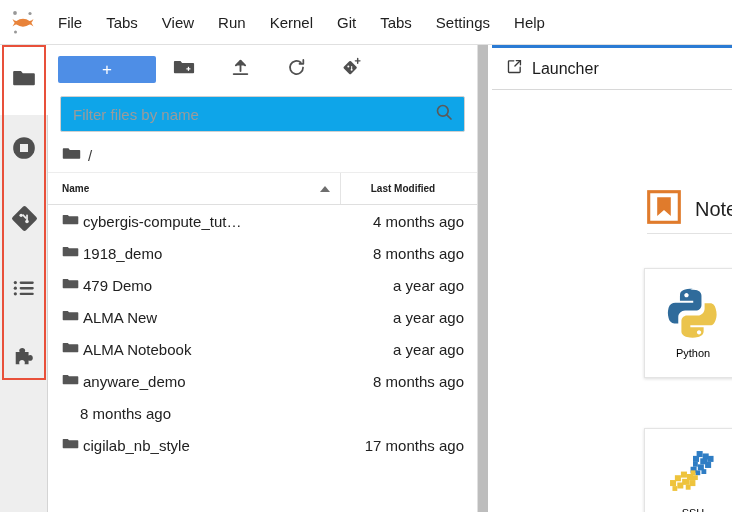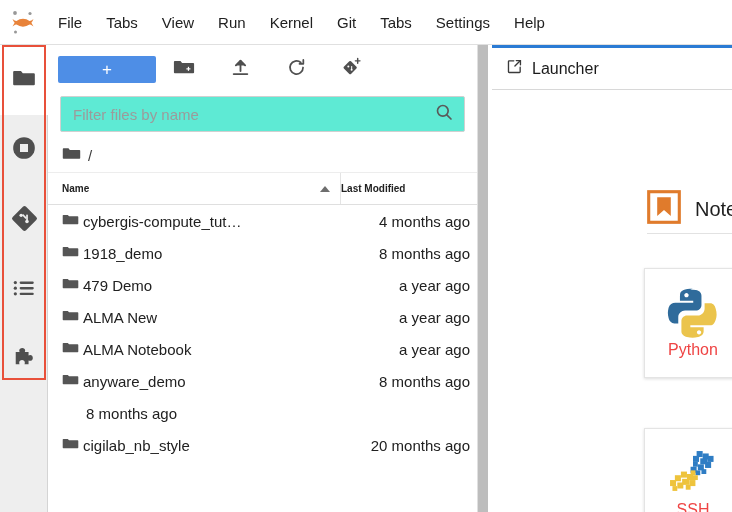--- a/index.html
+++ b/index.html
@@ -70,21 +70,21 @@
     width: 56px; height: 36px;
     display: flex; align-items: center; justify-content: center;
     cursor: pointer; color: #515151;
   }
   .fb-filter {
     margin: 3px 12px 0 12px;
     height: 36px;
     border: 1px solid #d0d0d0; border-radius: 2px;
     display: flex; align-items: center;
     padding: 0 10px 0 12px;
-    background: #5eead4;
+    background: #0ea5e9;
   }
   .fb-filter input {
     flex: 1; border: none; outline: none;
     font-size: 15px; color: #424242;
     font-family: "Liberation Sans", sans-serif;
     background: transparent;
   }
   .fb-filter input::placeholder { color: #9b9b9b; }
 
   .breadcrumb {
@@ -103,21 +103,21 @@
   }
   .col-name {
     flex: 1; display: flex; align-items: center; justify-content: space-between;
     padding: 0 10px 0 14px;
     border-right: 1px solid #e4e4e4;
     height: 100%;
     cursor: pointer;
   }
   .col-mod {
     width: 136px; height: 100%;
-    display: flex; align-items: center; justify-content: flex-start;
+    display: flex; align-items: center; justify-content: center;
     padding-right: 12px;
     cursor: pointer;
   }
   .sort-caret {
     width: 0; height: 0;
     border-left: 5px solid transparent;
     border-right: 5px solid transparent;
     border-bottom: 6px solid #6e6e6e;
   }
 
@@ -126,21 +126,21 @@
     height: 32px;
     cursor: pointer;
   }
   .fb-row .fname {
     flex: 1; display: flex; align-items: center; gap: 4px;
     padding-left: 14px;
     font-size: 15px; color: #212121;
     overflow: hidden; white-space: nowrap;
   }
   .fb-row .fmod {
-    width: 136px; text-align: right; padding-right: 7px;
+    width: 136px; text-align: right; padding-right: 13px;
     font-size: 15px; color: #212121; white-space: nowrap;
   }
 
   
   .splitter {
     position: absolute; left: 478px; top: 45px;
     width: 10px; height: 467px;
     background: #bdbdbd;
     cursor: col-resize;
   }
@@ -185,21 +185,21 @@
     background: #ffffff;
     border: 1px solid #e4e4e4;
     box-shadow: 0 1px 3px rgba(0,0,0,0.14);
     display: flex; flex-direction: column;
     align-items: center; justify-content: flex-start;
     padding-top: 16px;
     cursor: pointer;
   }
   .card-label {
     position: absolute; bottom: 18px;
-    font-size: 16px; color: #ef4444; white-space: nowrap;
+    font-size: 11px; color: #000000; white-space: nowrap;
   }
   .card-python { left: 152px; top: 178px; }
   .card-ssh { left: 152px; top: 338px; }
 </style>
 </head>
 <body>
 
 <div id="app">
 
   <div class="menubar">
@@ -412,21 +412,21 @@
       <div class="fb-row">
         <span class="fmod">8 months ago</span>
       </div>
       <div class="fb-row">
         <span class="fname">
           <span><svg width="17" height="17" viewBox="0 0 24 24" fill="#555">
                 <path d="M2 5.5h6.2l1.7 2H22a1 1 0 0 1 1 1v9.2a1 1 0 0 1-1 1H2a1 1 0 0 1-1-1V6.5a1 1 0 0 1 1-1z"></path>
               </svg></span>
           <span>cigilab_nb_style</span>
         </span>
-        <span class="fmod">20 months ago</span>
+        <span class="fmod">17 months ago</span>
       </div>
     </div>
   </div>
 
   <div class="splitter"></div>
 
   <div class="mainpanel">
     <div class="tabbar">
       <div class="tab">
         <span>

